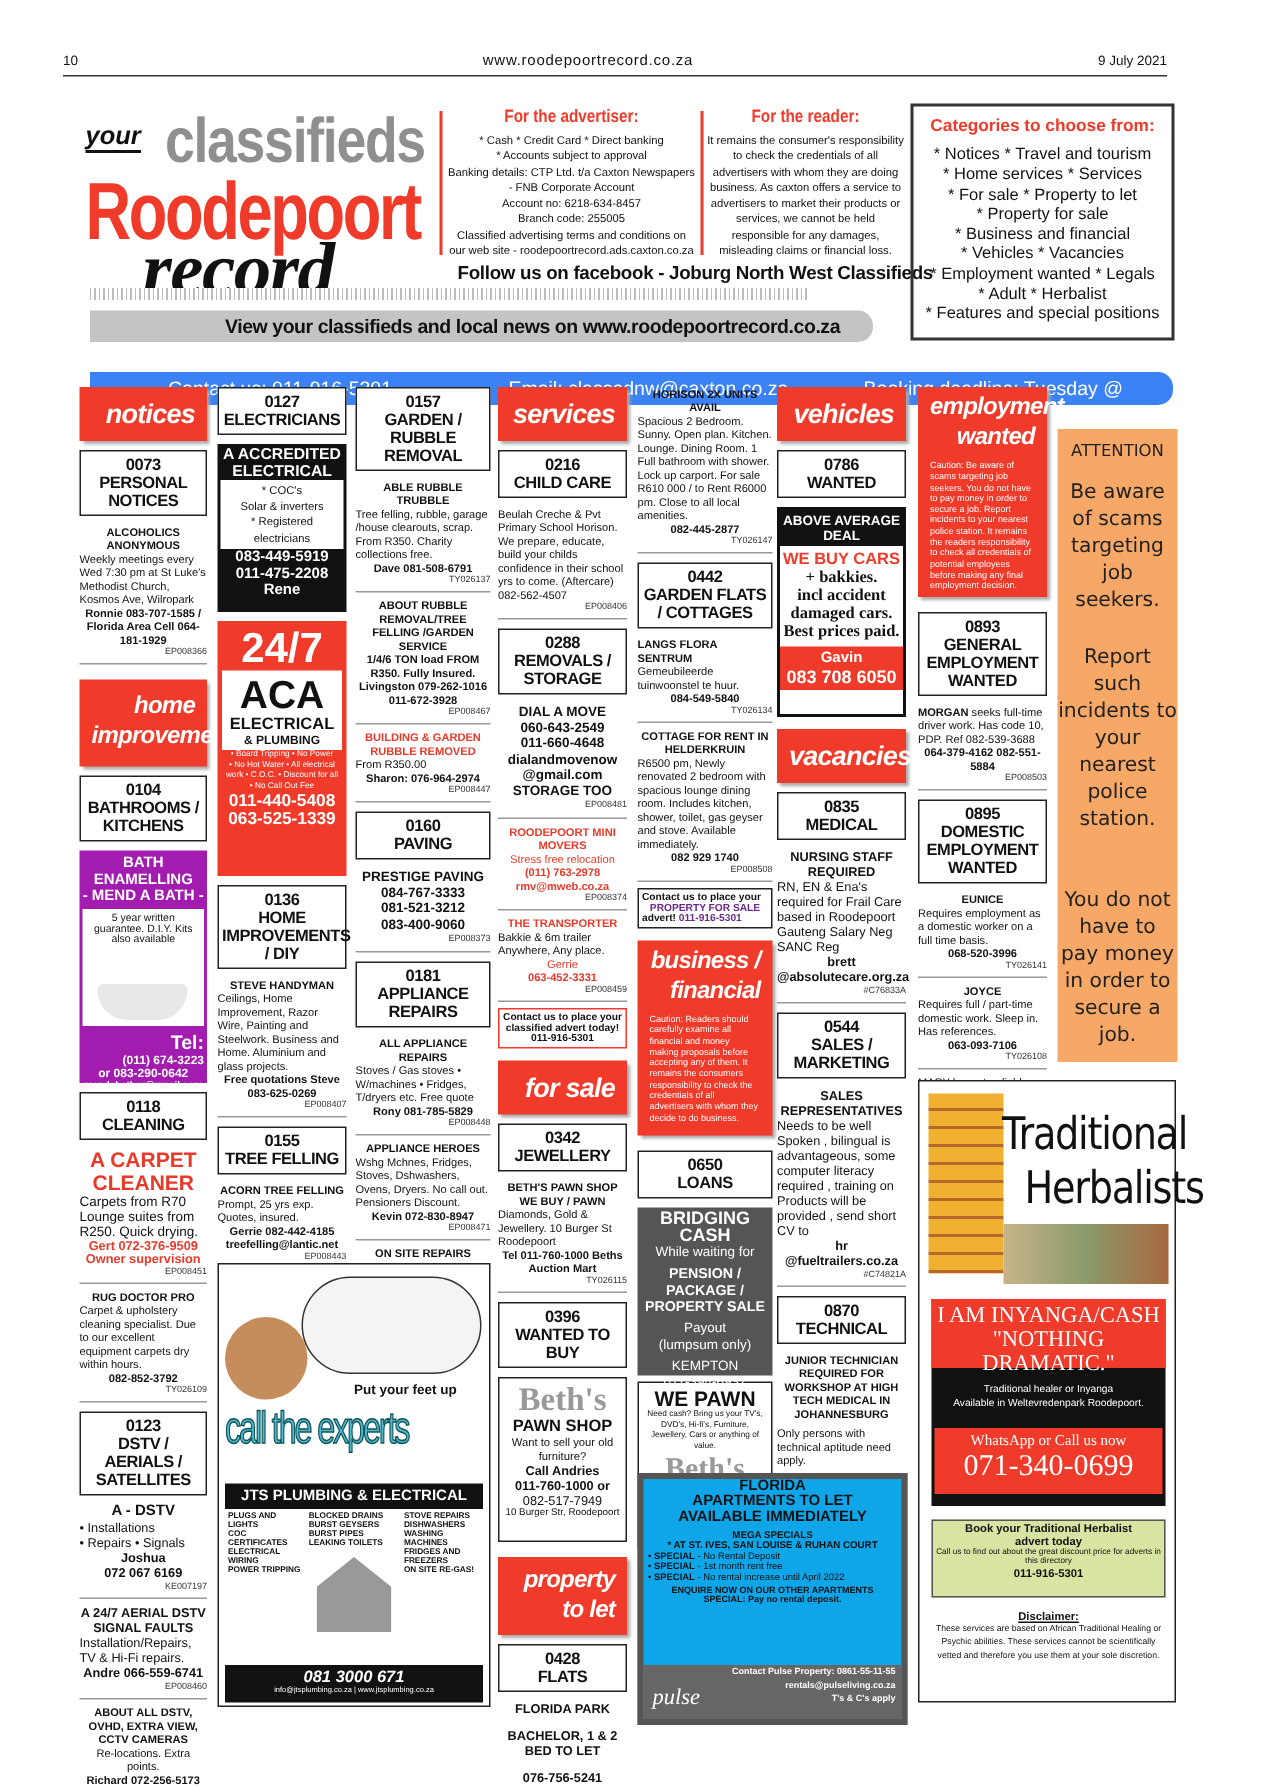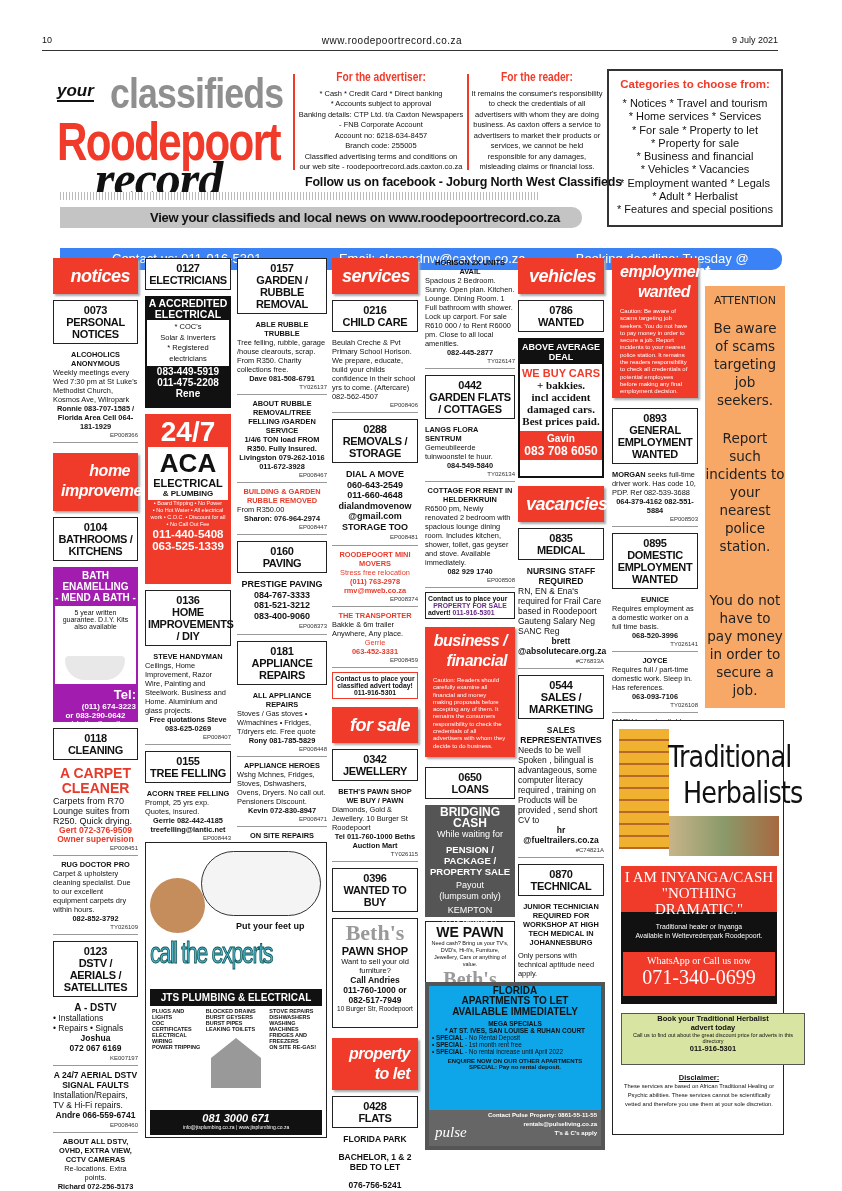--- a/index.html
+++ b/index.html
@@ -393,21 +393,21 @@
       <div>0396</div>
       <div>WANTED TO BUY</div>
     </div>
   <div style="border:1.5px solid #222;text-align:center;padding:2px;height:110px">
     <div style="font-size:22px;font-weight:bold;color:#999;font-family:'Liberation Serif',serif;line-height:24px">Beth's</div>
     <div style="font-size:11px;font-weight:bold">PAWN SHOP</div>
     <div style="font-size:7.5px">Want to sell your old</div>
     <div style="font-size:7.5px">furniture?</div>
     <div style="font-size:8.5px;font-weight:bold">Call Andries</div>
     <div style="font-size:8.5px;font-weight:bold">011-760-1000 or</div>
-    <div style="font-size:8.5px;font-weight:bold">082-517-7949</div>
+    <div style="font-size:8.5px;font-weight:normal">082-517-7949</div>
     <div style="font-size:6.5px">10 Burger Str, Roodepoort</div>
   </div>
   <div class="sect-banner" style="height:52px;font-size:16px;margin-top:10px;padding-top:6px">
     <span class="lb">property</span>
       <span class="lb">to let</span>
   </div>
   <div class="cathead">
       <div>0428</div>
       <div>FLATS</div>
     </div>
@@ -611,21 +611,21 @@
     </div>
     <div style="color:#fff;text-align:center;font-size:6.8px;line-height:9px;padding:10px 0">
       <div>Traditional healer or Inyanga</div>
         <div>Available in Weltevredenpark Roodepoort.</div>
     </div>
     <div style="background:#f03a2a;color:#fff;text-align:center;font-family:'Liberation Serif',serif;margin:2px;height:44px">
       <div style="font-size:10px;padding-top:3px">WhatsApp or Call us now</div>
       <div style="font-size:20px;line-height:22px">071-340-0699</div>
     </div>
   </div>
-  <div style="position:absolute;left:8px;top:292px;width:184px;height:52px;background:#d8e4a2;border:1px solid #555;text-align:center">
+  <div style="position:absolute;left:8px;top:292px;width:156px;height:52px;background:#d8e4a2;border:1px solid #555;text-align:center">
     <div style="font-size:7.5px;font-weight:bold">Book your Traditional Herbalist</div>
     <div style="font-size:7.5px;font-weight:bold">advert today</div>
     <div style="font-size:5.5px">Call us to find out about the great discount price for adverts in this directory</div>
     <div style="font-size:7.5px;font-weight:bold">011-916-5301</div>
   </div>
   <div style="position:absolute;left:8px;top:352px;width:156px;text-align:center">
     <div style="font-size:7.5px;font-weight:bold;text-decoration:underline">Disclaimer:</div>
     <div style="font-size:5.8px;line-height:9px">These services are based on African Traditional Healing or Psychic abilities. These services cannot be scientifically vetted and therefore you use them at your sole discretion.</div>
   </div>
 </div>

